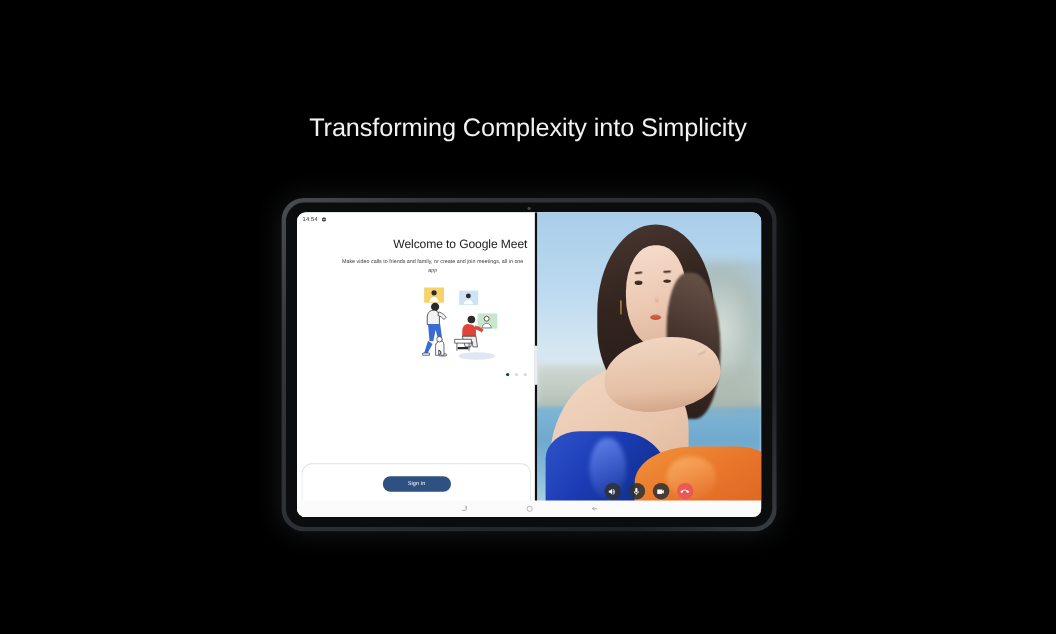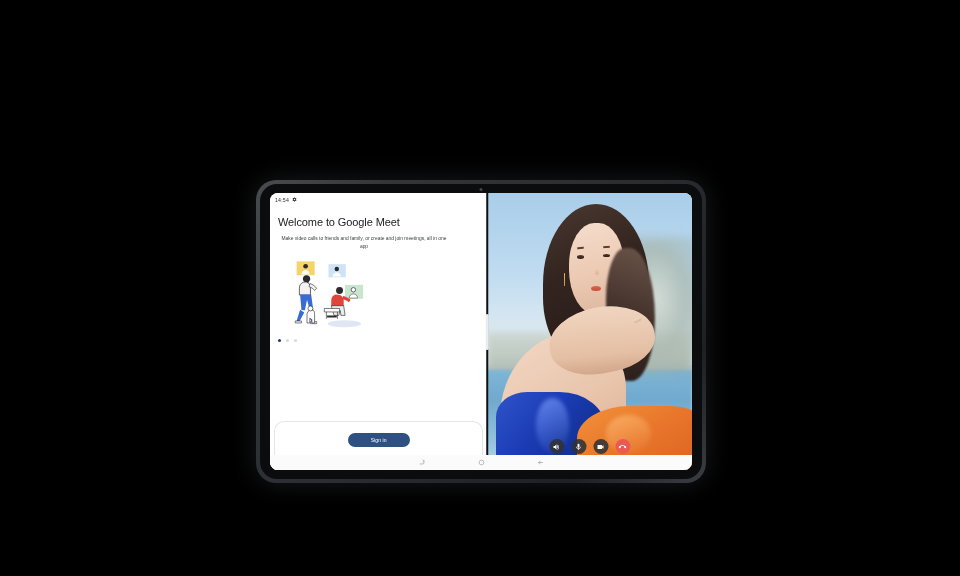--- a/index.html
+++ b/index.html
@@ -76,21 +76,21 @@
     height:13px;
     display:flex; align-items:center; gap:3px;
     padding:0 5px;
     flex:none;
   }
   .status-time { font-size:5.2px; color:#2b2b2b; letter-spacing:.2px; }
   .status-gear { width:5px; height:5px; display:block; }
 
   .meet-body {
     flex:1;
-    display:flex; flex-direction:column; align-items:flex-start;
+    display:flex; flex-direction:column; align-items:flex-end;
     padding:5px 8px 0;
     min-height:0;
   }
   .meet-title {
     font-size:11px;
     color:#202124;
     font-weight:400;
     letter-spacing:-0.1px;
     margin-top:5px;
     text-align:center;
@@ -314,20 +314,21 @@
     border-radius:2px;
     background:#e9edf2;
     z-index:6;
   }
 </style>
 </head>
 <body>
 
 <div class="stage">
 
+  <div class="subhead">Transforming Complexity into Simplicity</div>
 
   <div class="tablet">
     <div class="tablet-inner">
       <div class="camera-dot"></div>
 
       <div class="screen">
 
         <div class="pane-left">
 
           <div class="statusbar">

